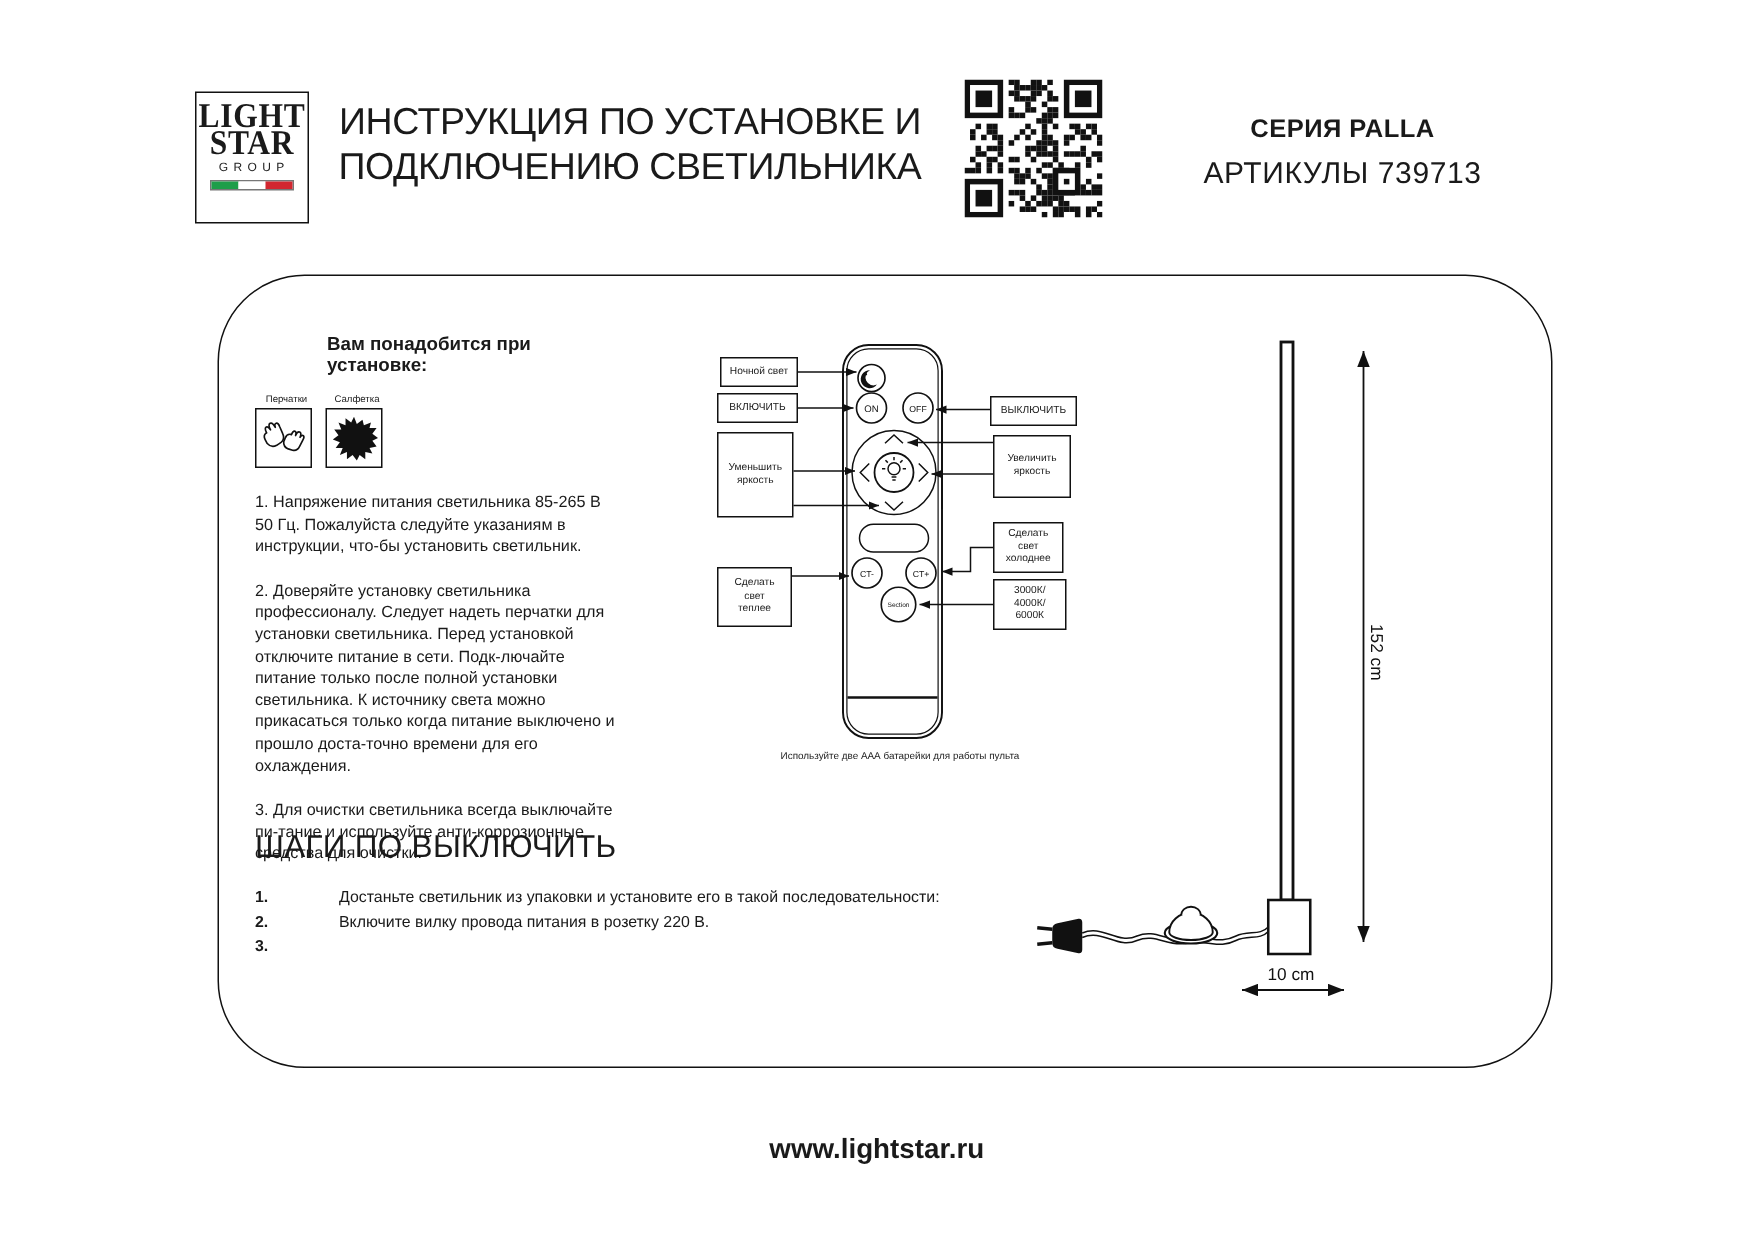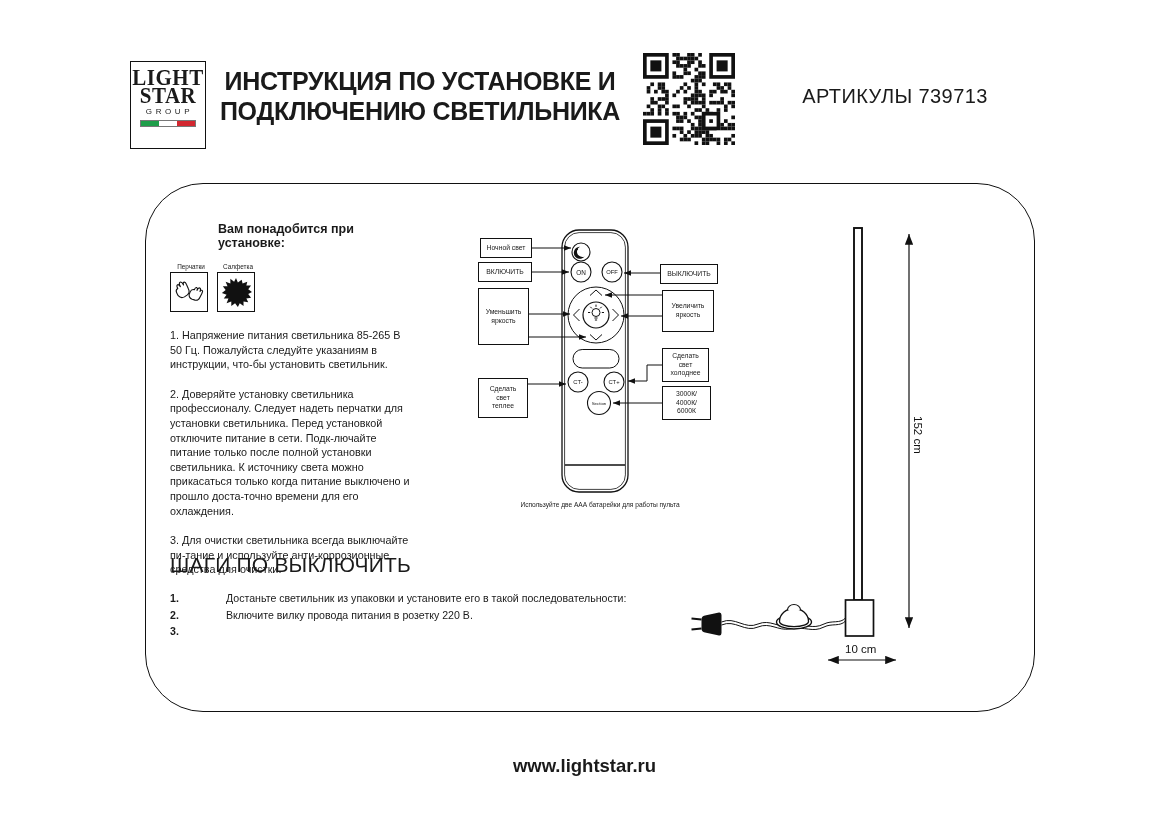--- a/index.html
+++ b/index.html
@@ -7,21 +7,21 @@
         font-family:"Liberation Sans",sans-serif;color:#1a1a1a;}
   .abs{position:absolute;}
 
   
   .logo-box{left:130px;top:61px;width:76px;height:88px;border:1.6px solid #111;
             display:flex;flex-direction:column;align-items:center;justify-content:flex-start;padding-top:6px;box-sizing:border-box;}
   .logo-word{font-family:"Liberation Serif",serif;font-weight:bold;font-size:21px;line-height:18px;letter-spacing:.5px;transform:scale(1,1.1);}
   .logo-group{font-size:8px;letter-spacing:3.6px;margin-top:3px;margin-left:3px;color:#222;}
   .logo-flag{width:56px;height:7px;margin-top:4px;display:flex;border:.6px solid #777;box-sizing:border-box;}
   .logo-flag div{flex:1;}
-  .page-title{left:215px;top:66px;width:410px;text-align:center;font-weight:bold;font-size:25px;line-height:30px;letter-spacing:-.3px;}
+  .page-title{left:215px;top:66px;width:410px;text-align:center;font-weight:normal;font-size:25px;line-height:30px;letter-spacing:-.3px;}
   .qr{left:643px;top:53px;width:92px;height:92px;}
   .series-block{left:775px;top:76px;width:240px;text-align:center;}
   .series-name{font-weight:bold;font-size:17px;letter-spacing:.3px;}
   .article-number{font-weight:normal;font-size:20px;margin-top:9px;letter-spacing:.4px;}
 
   
   .main-frame{left:145px;top:183px;width:888px;height:527px;border:1.6px solid #111;border-radius:58px;}
 
   
   .left-col{left:170px;top:222px;width:244px;}
@@ -283,20 +283,21 @@
         <rect x="0" y="66.24000000000001" width="25.76" height="25.76"></rect>
         <rect x="3.68" y="69.92" width="18.400000000000002" height="18.400000000000002" fill="#fff"></rect>
         <rect x="7.36" y="73.60000000000001" width="11.040000000000001" height="11.040000000000001"></rect>
         <rect x="58.88" y="58.88" width="18.400000000000002" height="18.400000000000002"></rect>
         <rect x="62.56" y="62.56" width="11.040000000000001" height="11.040000000000001" fill="#fff"></rect>
         <rect x="66.24000000000001" y="66.24000000000001" width="3.68" height="3.68"></rect>
       </svg>
   </div>
 
   <div class="abs series-block">
+    <div class="series-name">СЕРИЯ PALLA</div>
     <div class="article-number">АРТИКУЛЫ 739713</div>
   </div>
 
   <div class="abs main-frame"></div>
 
   <div class="abs left-col">
     <p class="needs-heading">Вам понадобится при установке:</p>
     <div class="tools-row">
       <div class="tool">
         <div class="tool-label">Перчатки</div>

